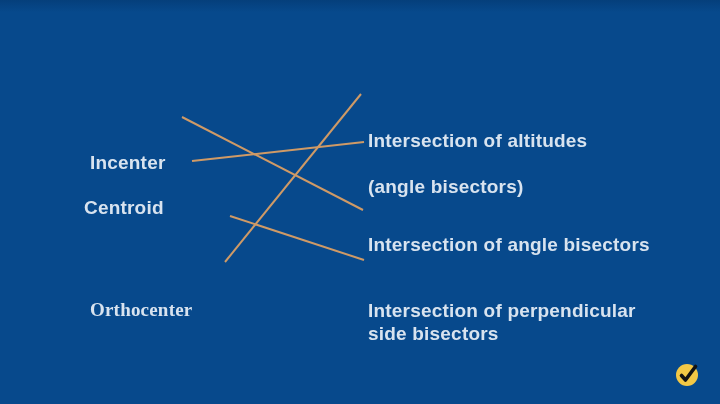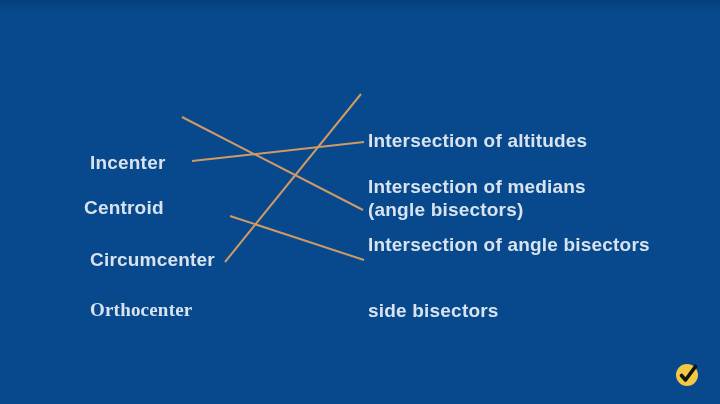--- a/index.html
+++ b/index.html
@@ -57,36 +57,35 @@
 
   <svg id="connections-svg" viewBox="0 0 720 404" xmlns="http://www.w3.org/2000/svg">
       <line x1="182" y1="117" x2="363" y2="210" stroke="#cf9a66" stroke-width="2"></line>
       <line x1="192" y1="161" x2="364" y2="142" stroke="#cf9a66" stroke-width="2"></line>
       <line x1="230" y1="216" x2="364" y2="260" stroke="#cf9a66" stroke-width="2"></line>
       <line x1="225" y1="262" x2="361" y2="94" stroke="#cf9a66" stroke-width="2"></line>
     </svg>
 
   <div class="term t-incenter">Incenter</div>
   <div class="term t-centroid">Centroid</div>
-  <div class="term t-circumcenter">Circumcenter</div>
   <div class="term t-orthocenter">Orthocenter</div>
 
   <div class="term t-altitudes">
     <div>Intersection of altitudes</div>
     <div></div>
   </div>
   <div class="term t-medians">
-    <div>Intersection of medians</div>
     <div>(angle bisectors)</div>
   </div>
   <div class="term t-angle">
     <div>Intersection of angle bisectors</div>
     <div></div>
   </div>
   <div class="term t-perpendicular">
+    <div>Intersection of perpendicular</div>
     <div>side bisectors</div>
   </div>
 
   <svg id="logo" viewBox="-13 -13 26 26" xmlns="http://www.w3.org/2000/svg">
     <circle cx="0" cy="0" r="11" fill="#f3c845"></circle>
     <path d="M -5.5 0.5 L -1.5 5 L 8.5 -8.5" fill="none" stroke="#131313" stroke-width="3.6" stroke-linecap="round" stroke-linejoin="round"></path>
   </svg>
 
 </div>
 

